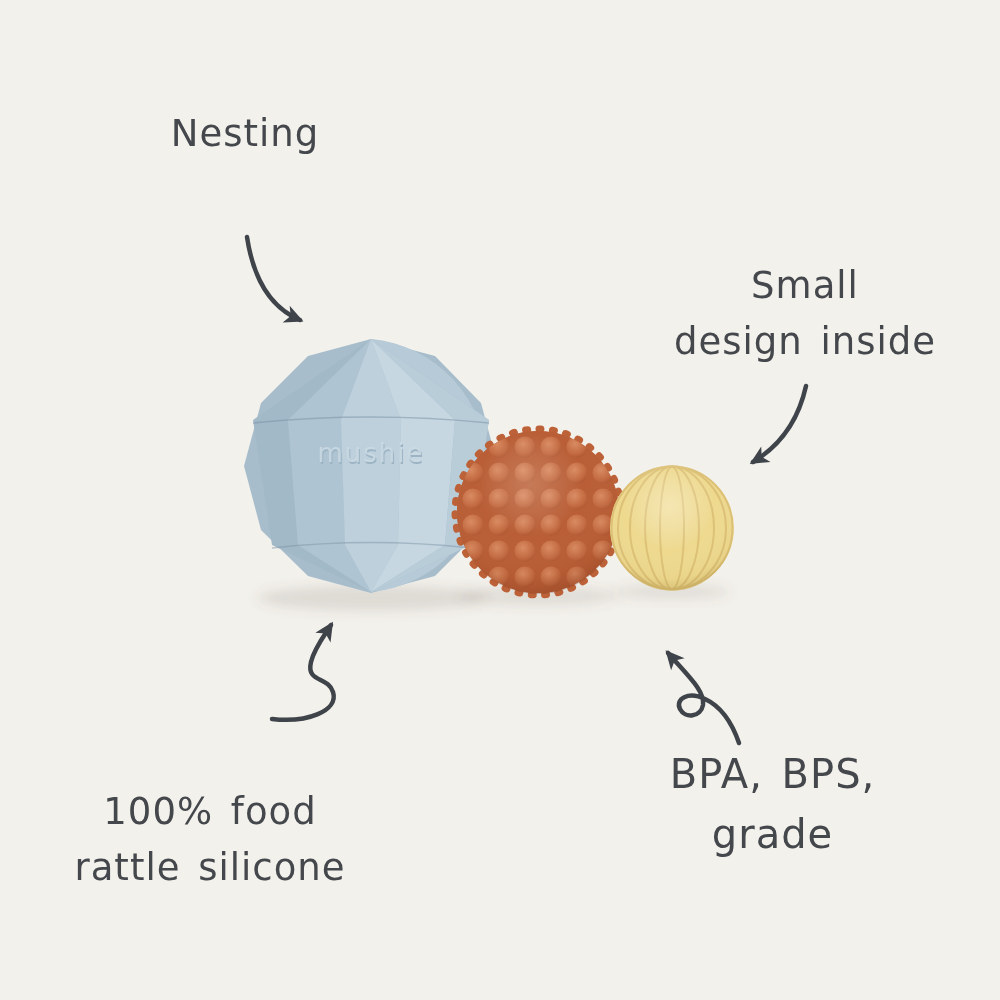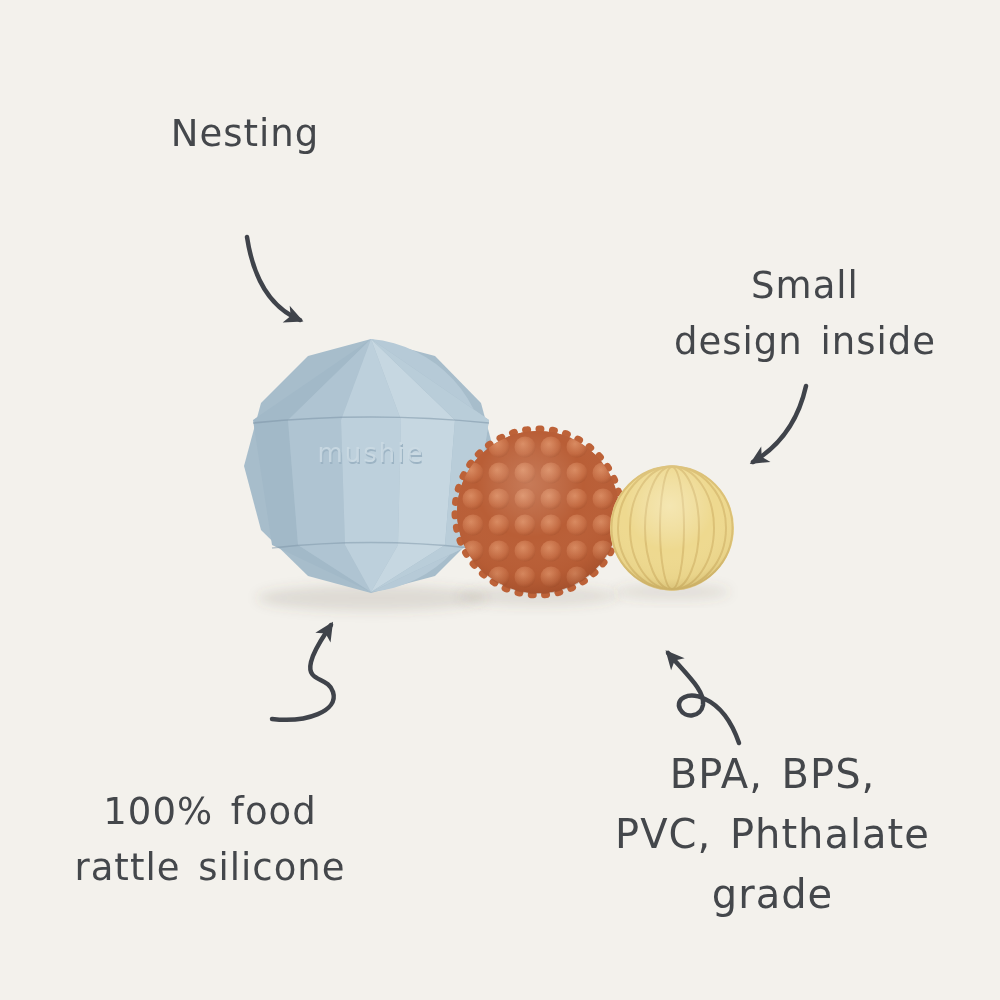--- a/index.html
+++ b/index.html
@@ -123,17 +123,16 @@
     <div>design inside</div>
   </div>
 
   <div class="label label-silicone">
     <div>100% food</div>
     <div>rattle silicone</div>
   </div>
 
   <div class="label label-bpa">
     <div>BPA, BPS,</div>
-    <div>PVC, Phthalate</div>
     <div>grade</div>
   </div>
 
 </div>
 
 </body></html>

